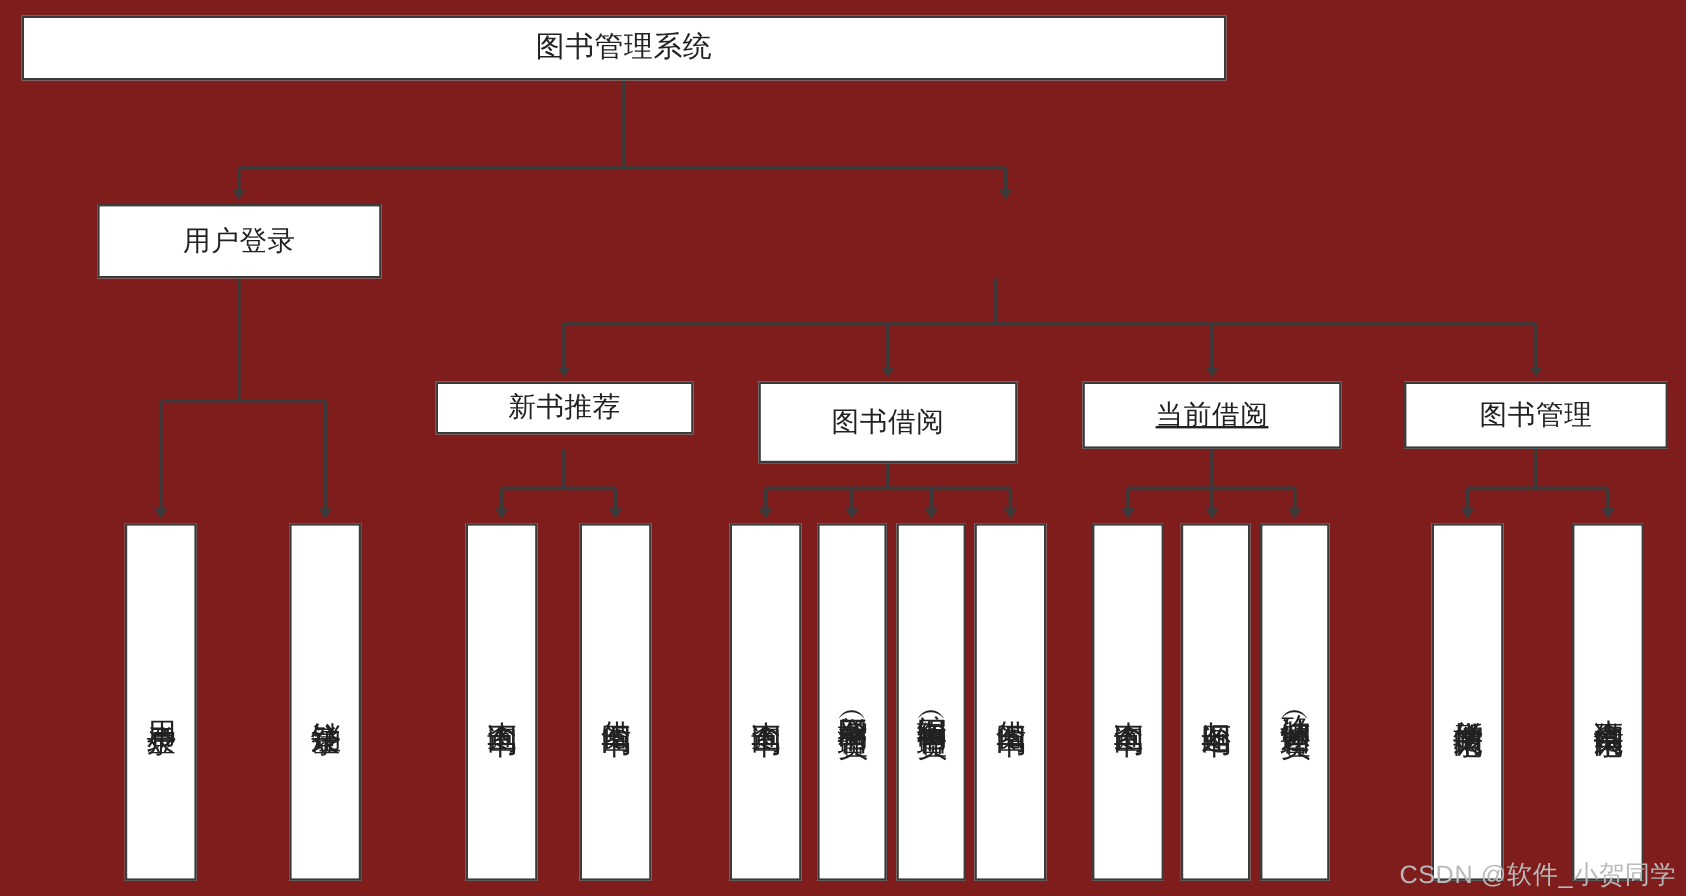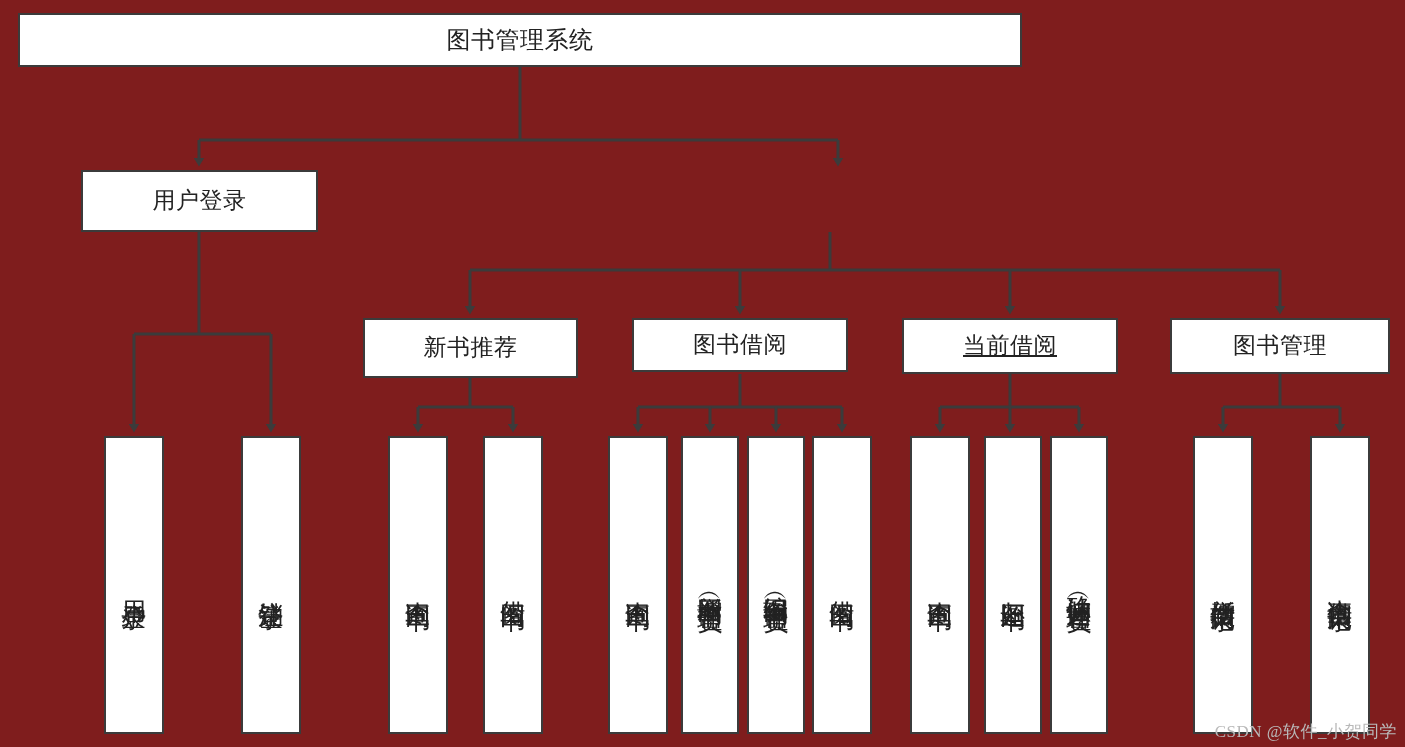--- a/index.html
+++ b/index.html
@@ -60,25 +60,25 @@
     text-orientation: upright;
     font-size: 25px;
     line-height: 1.05;
     letter-spacing: 2px;
     white-space: nowrap;
   }
   #watermark {
     position: absolute;
     right: 8px;
     bottom: 4px;
-    font-size: 17px;
+    font-size: 21px;
     color: #b9b9b9;
     letter-spacing: 0.5px;
     white-space: nowrap;
-    font-family: Liberation Serif, serif;
+    font-family: Liberation Sans, sans-serif;
   }
 </style>
 </head>
 <body>
 
 <div id="canvas">
 
   <svg id="edges" viewBox="0 0 1405 747" xmlns="http://www.w3.org/2000/svg">
     <defs>
       <marker id="arrow" markerWidth="9" markerHeight="11" refX="0.5" refY="5.5" orient="auto" markerUnits="userSpaceOnUse">
@@ -131,25 +131,25 @@
 
   <div class="node horiz root" style="left:18px; top:13px; width:1004px; height:54px;">
     <span class="label">图书管理系统</span>
   </div>
 
   <div class="node horiz" style="left:81px; top:170px; width:237px; height:62px;">
     <span class="label">用户登录</span>
   </div>
 
 
-  <div class="node horiz" style="left:363px; top:318px; width:215px; height:60px;">
+  <div class="node horiz" style="left:363px; top:318px; width:215px; height:44px;">
     <span class="label">新书推荐</span>
   </div>
 
-  <div class="node horiz" style="left:632px; top:318px; width:216px; height:54px;">
+  <div class="node horiz" style="left:632px; top:318px; width:216px; height:68px;">
     <span class="label">图书借阅</span>
   </div>
 
   <div class="node horiz" style="left:902px; top:318px; width:216px; height:56px;text-decoration:underline;">
     <span class="label">当前借阅</span>
   </div>
 
   <div class="node horiz" style="left:1170px; top:318px; width:220px; height:56px;">
     <span class="label">图书管理</span>
   </div>

